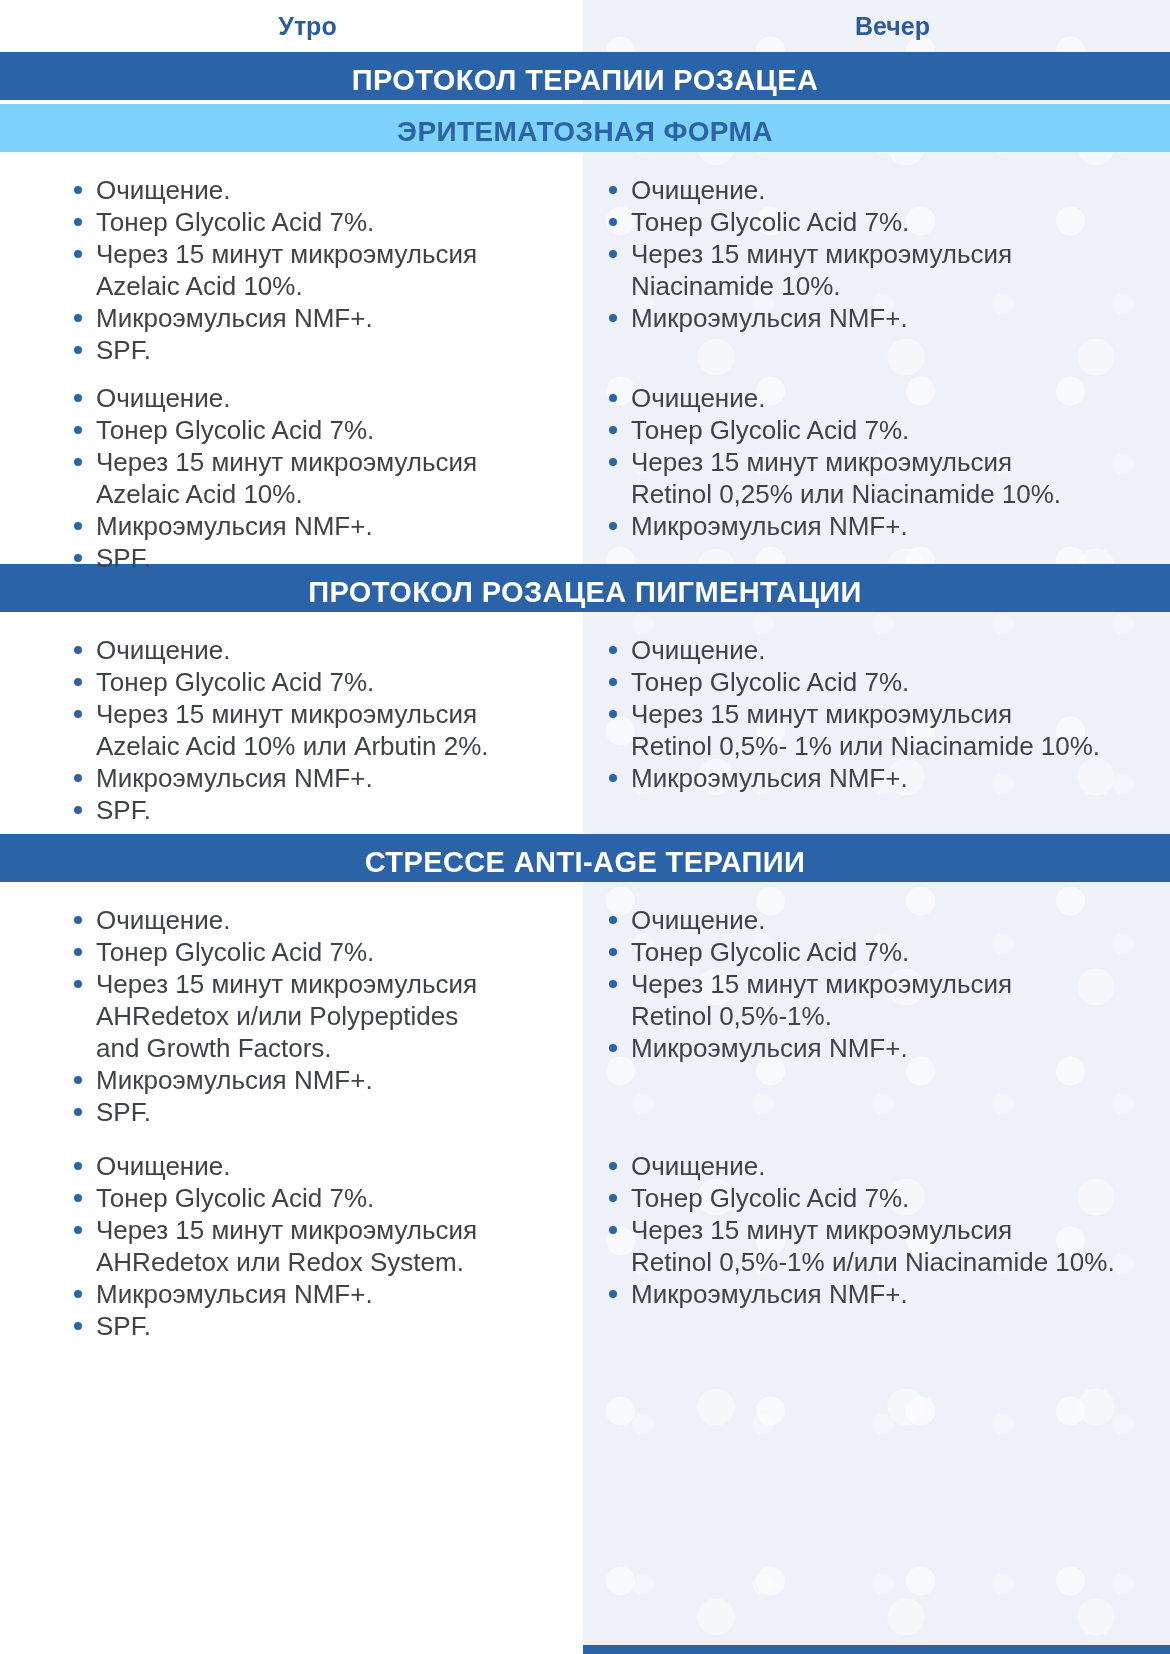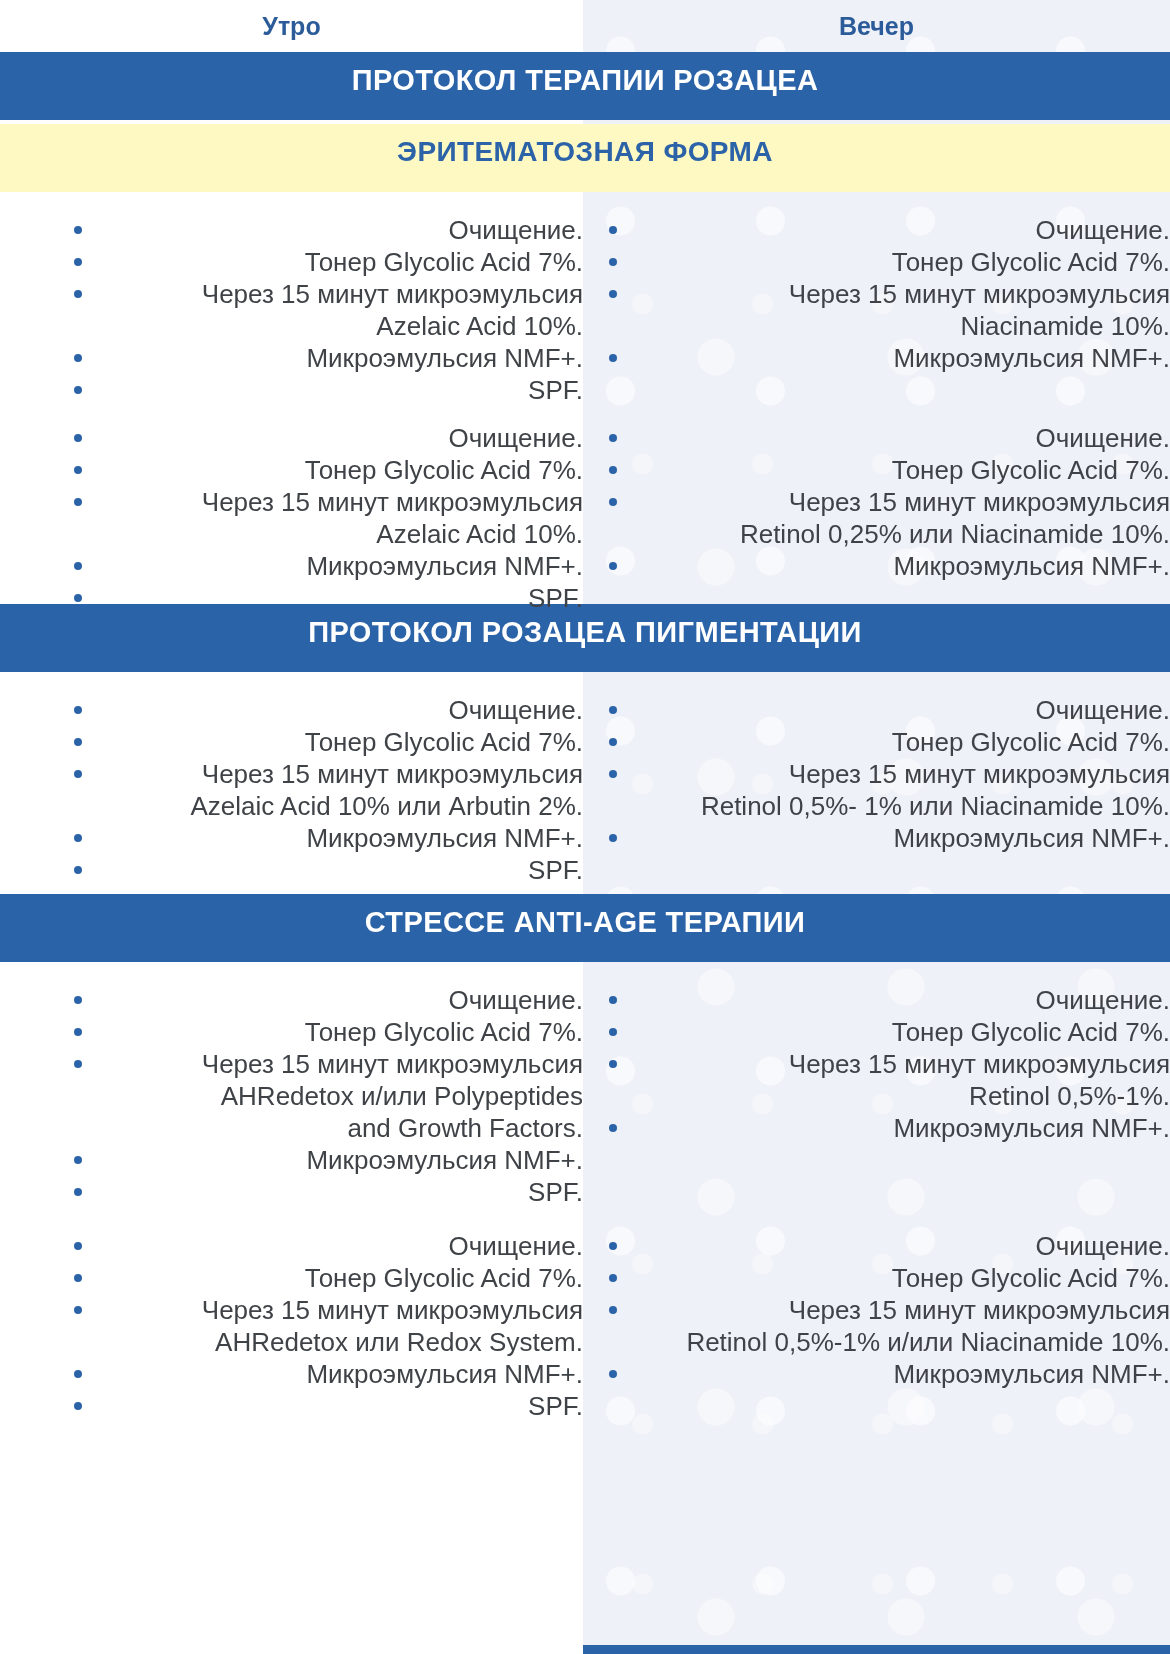--- a/index.html
+++ b/index.html
@@ -27,36 +27,36 @@
     background-size:150px 170px, 190px 210px, 120px 160px;
   }
   .content {
     position:relative;
     display:flex; flex-direction:column;
     width:100%; height:100%;
   }
   .header-row { display:flex; height:52px; flex:0 0 auto; }
   .col-head {
     font-weight:bold; font-size:25px; line-height:52px;
-    text-align:center; color:#2b5c99;
+    text-align:center; color:#2b5c99;margin-left:16px;
   }
   .col-head.morning { width:583px; }
   .col-head.evening { flex:1; }
 
   .band {
     flex:0 0 auto;
-    height:68px; line-height:56px;
+    height:48px; line-height:56px;
     text-align:center; font-weight:bold; letter-spacing:0.4px;
     white-space:nowrap;
   }
   .band.blue { background:#2b63a8; color:#ffffff; font-size:29px; }
-  .band.gray { background:#fef9c3; color:#2b62a8; font-size:28px; }
+  .band.gray { background:#7dd3fc; color:#2b62a8; font-size:28px; }
   .gap4 { flex:0 0 auto; height:4px; }
 
-  .row { display:flex; padding-top:22px; flex:0 0 auto;text-align:right; }
+  .row { display:flex; padding-top:22px; flex:0 0 auto; }
   .row.r1 { height:208px; }
   .row.r2 { height:204px; }
   .row.r3 { height:222px; }
   .row.r4 { height:246px; }
   .row.r5 { flex:1 1 auto; }
 
   .cell.morning { width:583px; padding-left:68px; }
   .cell.evening { flex:1; padding-left:20px; }
 
   ul.protocol-list { list-style:none; }

